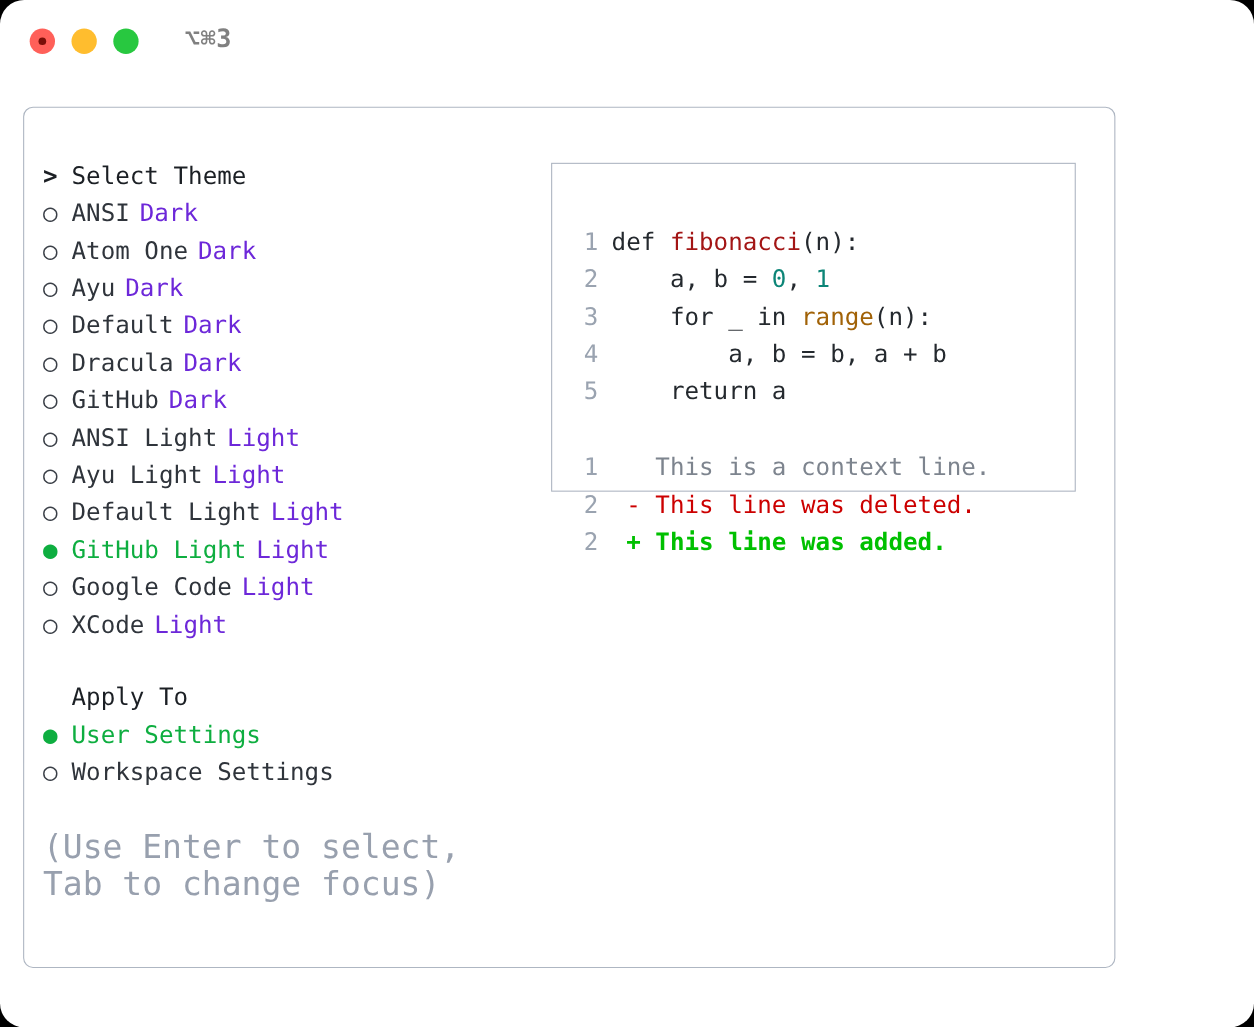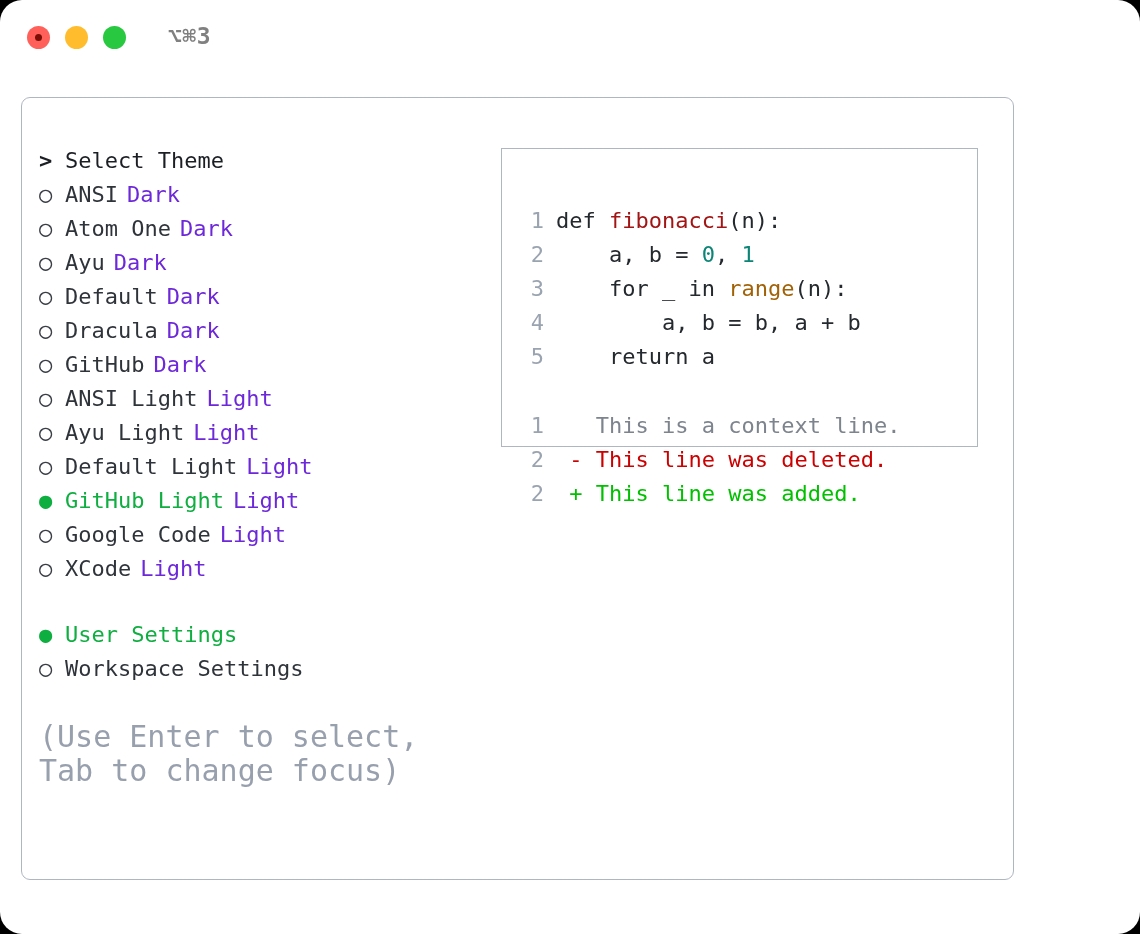--- a/index.html
+++ b/index.html
@@ -184,21 +184,21 @@
   .diff {
     position: absolute;
     left: 18px;
     top: 260px;
     font-size: 22px;
     line-height: 34px;
     white-space: pre;
   }
   .diff-ctx { color: #7d848e; }
   .diff-del { color: #cc0000; }
-  .diff-add { color: #00c000; }
+  .diff-add { color: #00c000; font-weight: bold; }
 </style>
 </head>
 <body>
 
 <div class="window">
 
   <div class="titlebar">
     <div class="lights">
       <span class="light red"></span>
       <span class="light yellow"></span>
@@ -226,20 +226,24 @@
           <div class="row"><span class="marker">○</span><span class="item-label">ANSI Light</span><span class="item-tag">Light</span></div>
           <div class="row"><span class="marker">○</span><span class="item-label">Ayu Light</span><span class="item-tag">Light</span></div>
           <div class="row"><span class="marker">○</span><span class="item-label">Default Light</span><span class="item-tag">Light</span></div>
           <div class="row"><span class="marker dot-on">●</span><span class="item-label selected">GitHub Light</span><span class="item-tag">Light</span></div>
           <div class="row"><span class="marker">○</span><span class="item-label">Google Code</span><span class="item-tag">Light</span></div>
           <div class="row"><span class="marker">○</span><span class="item-label">XCode</span><span class="item-tag">Light</span></div>
         </div>
 
       <div class="section-gap"></div>
 
+      <div class="row apply-heading">
+        <span class="marker">○</span>
+        <span class="heading-text">Apply To</span>
+      </div>
 
       <div id="apply-items">
           <div class="row"><span class="marker dot-on">●</span><span class="item-label selected">User Settings</span></div>
           <div class="row"><span class="marker">○</span><span class="item-label">Workspace Settings</span></div>
         </div>
 
       <div class="hint">(Use Enter to select, Tab to change focus)</div>
     </div>
 
     <div class="right-col">

